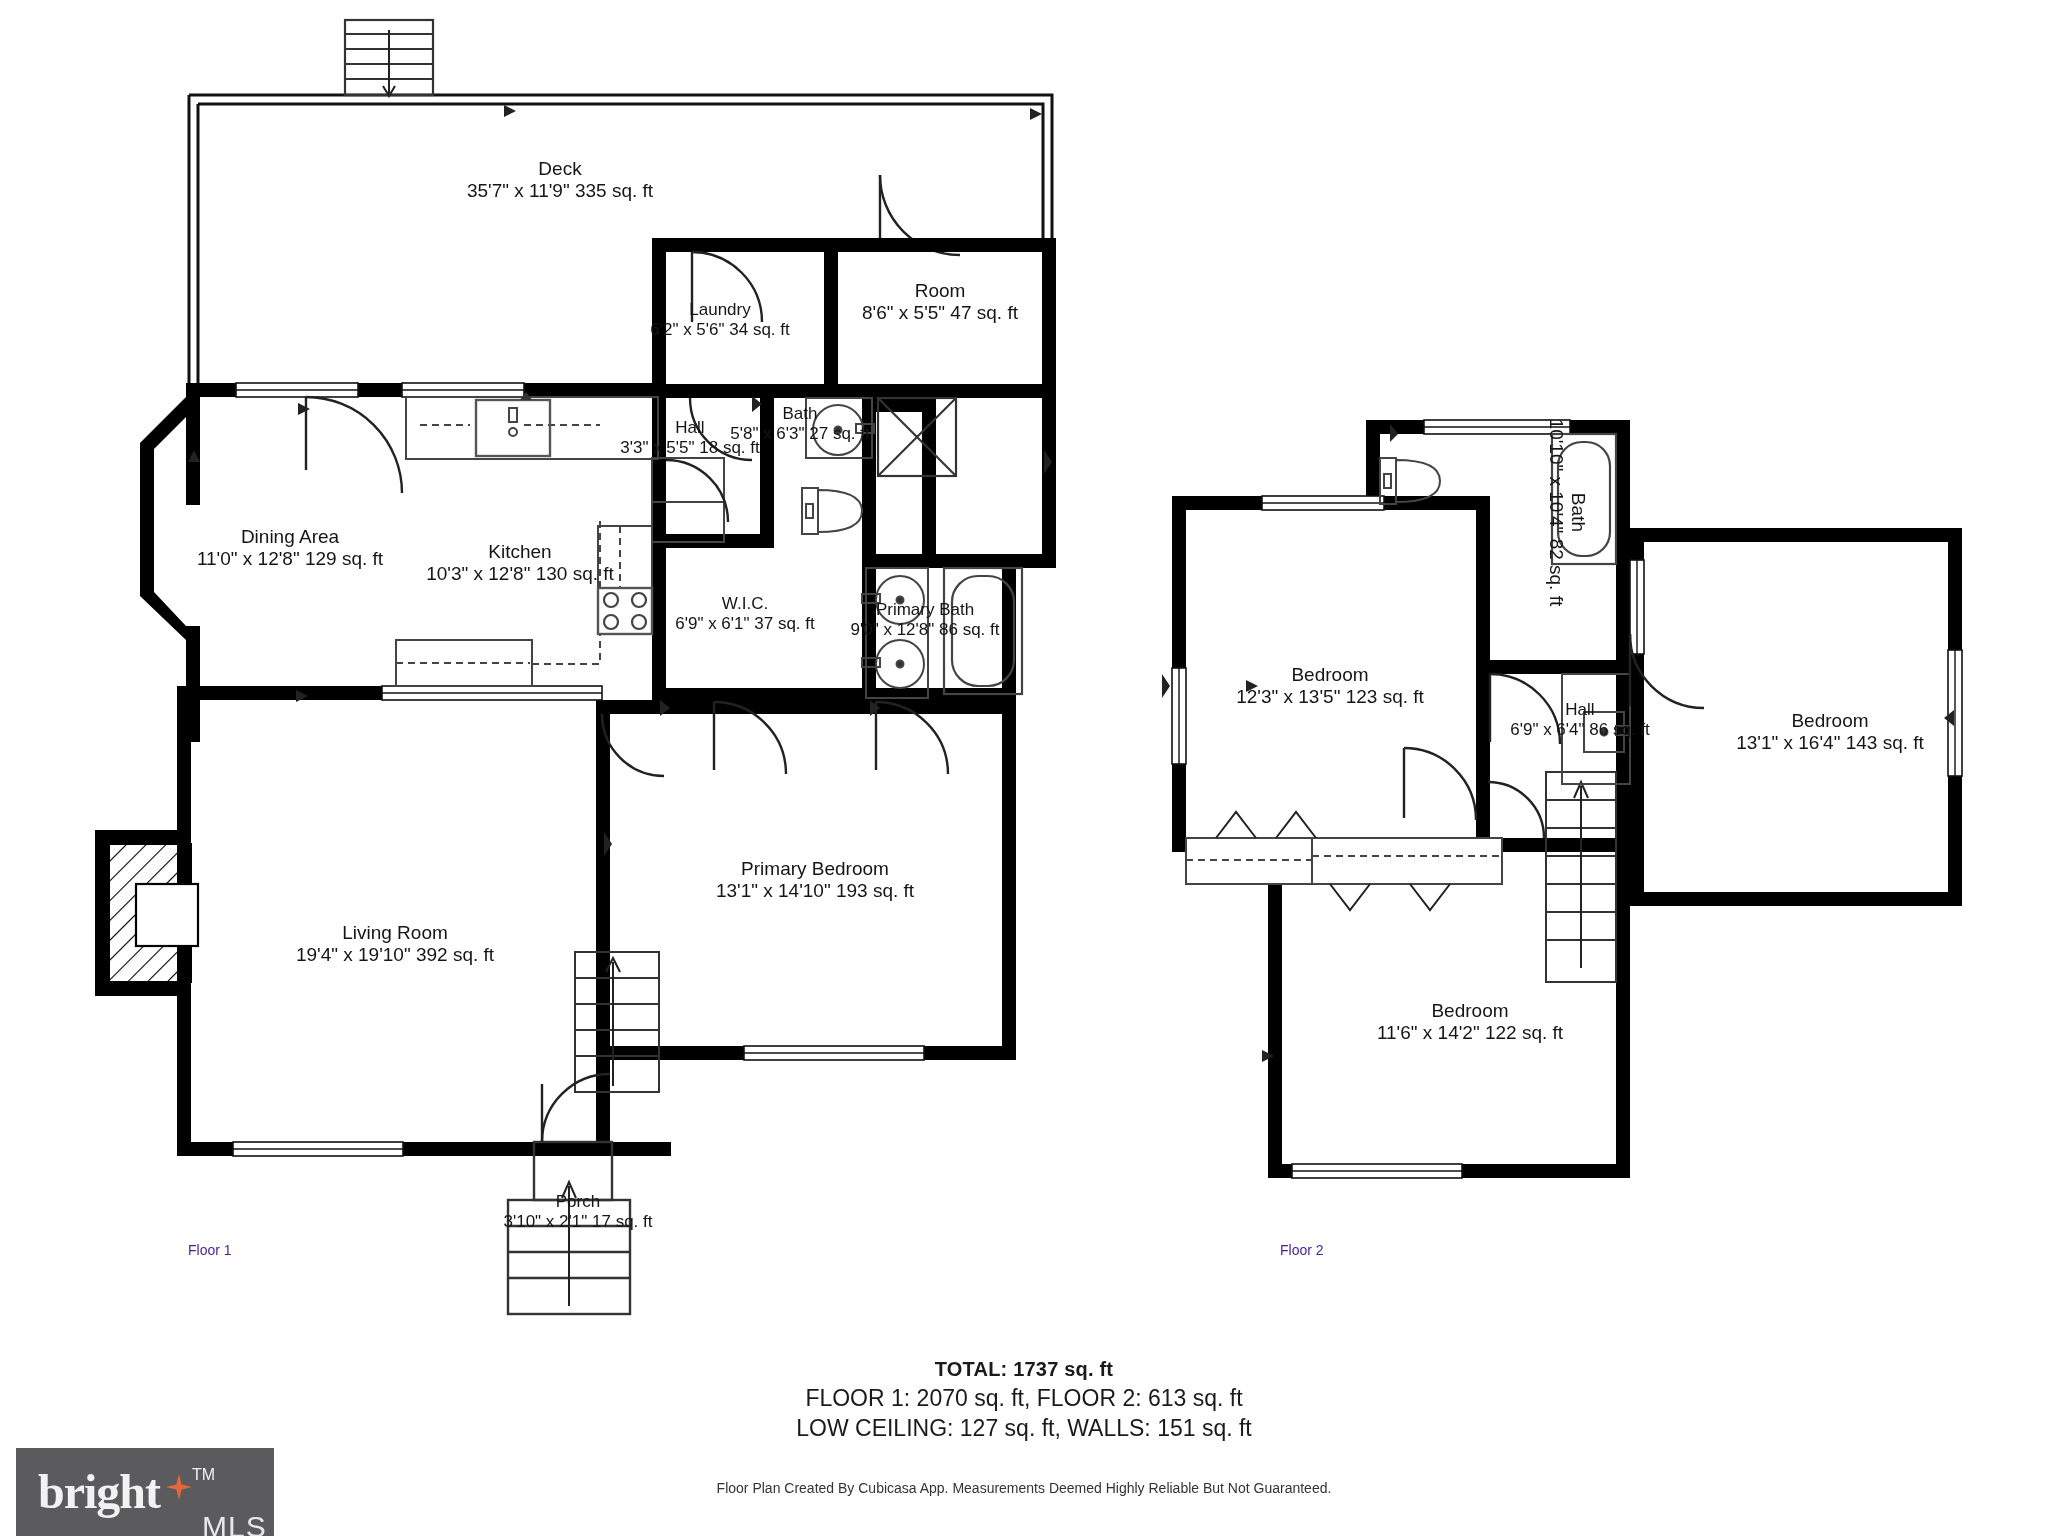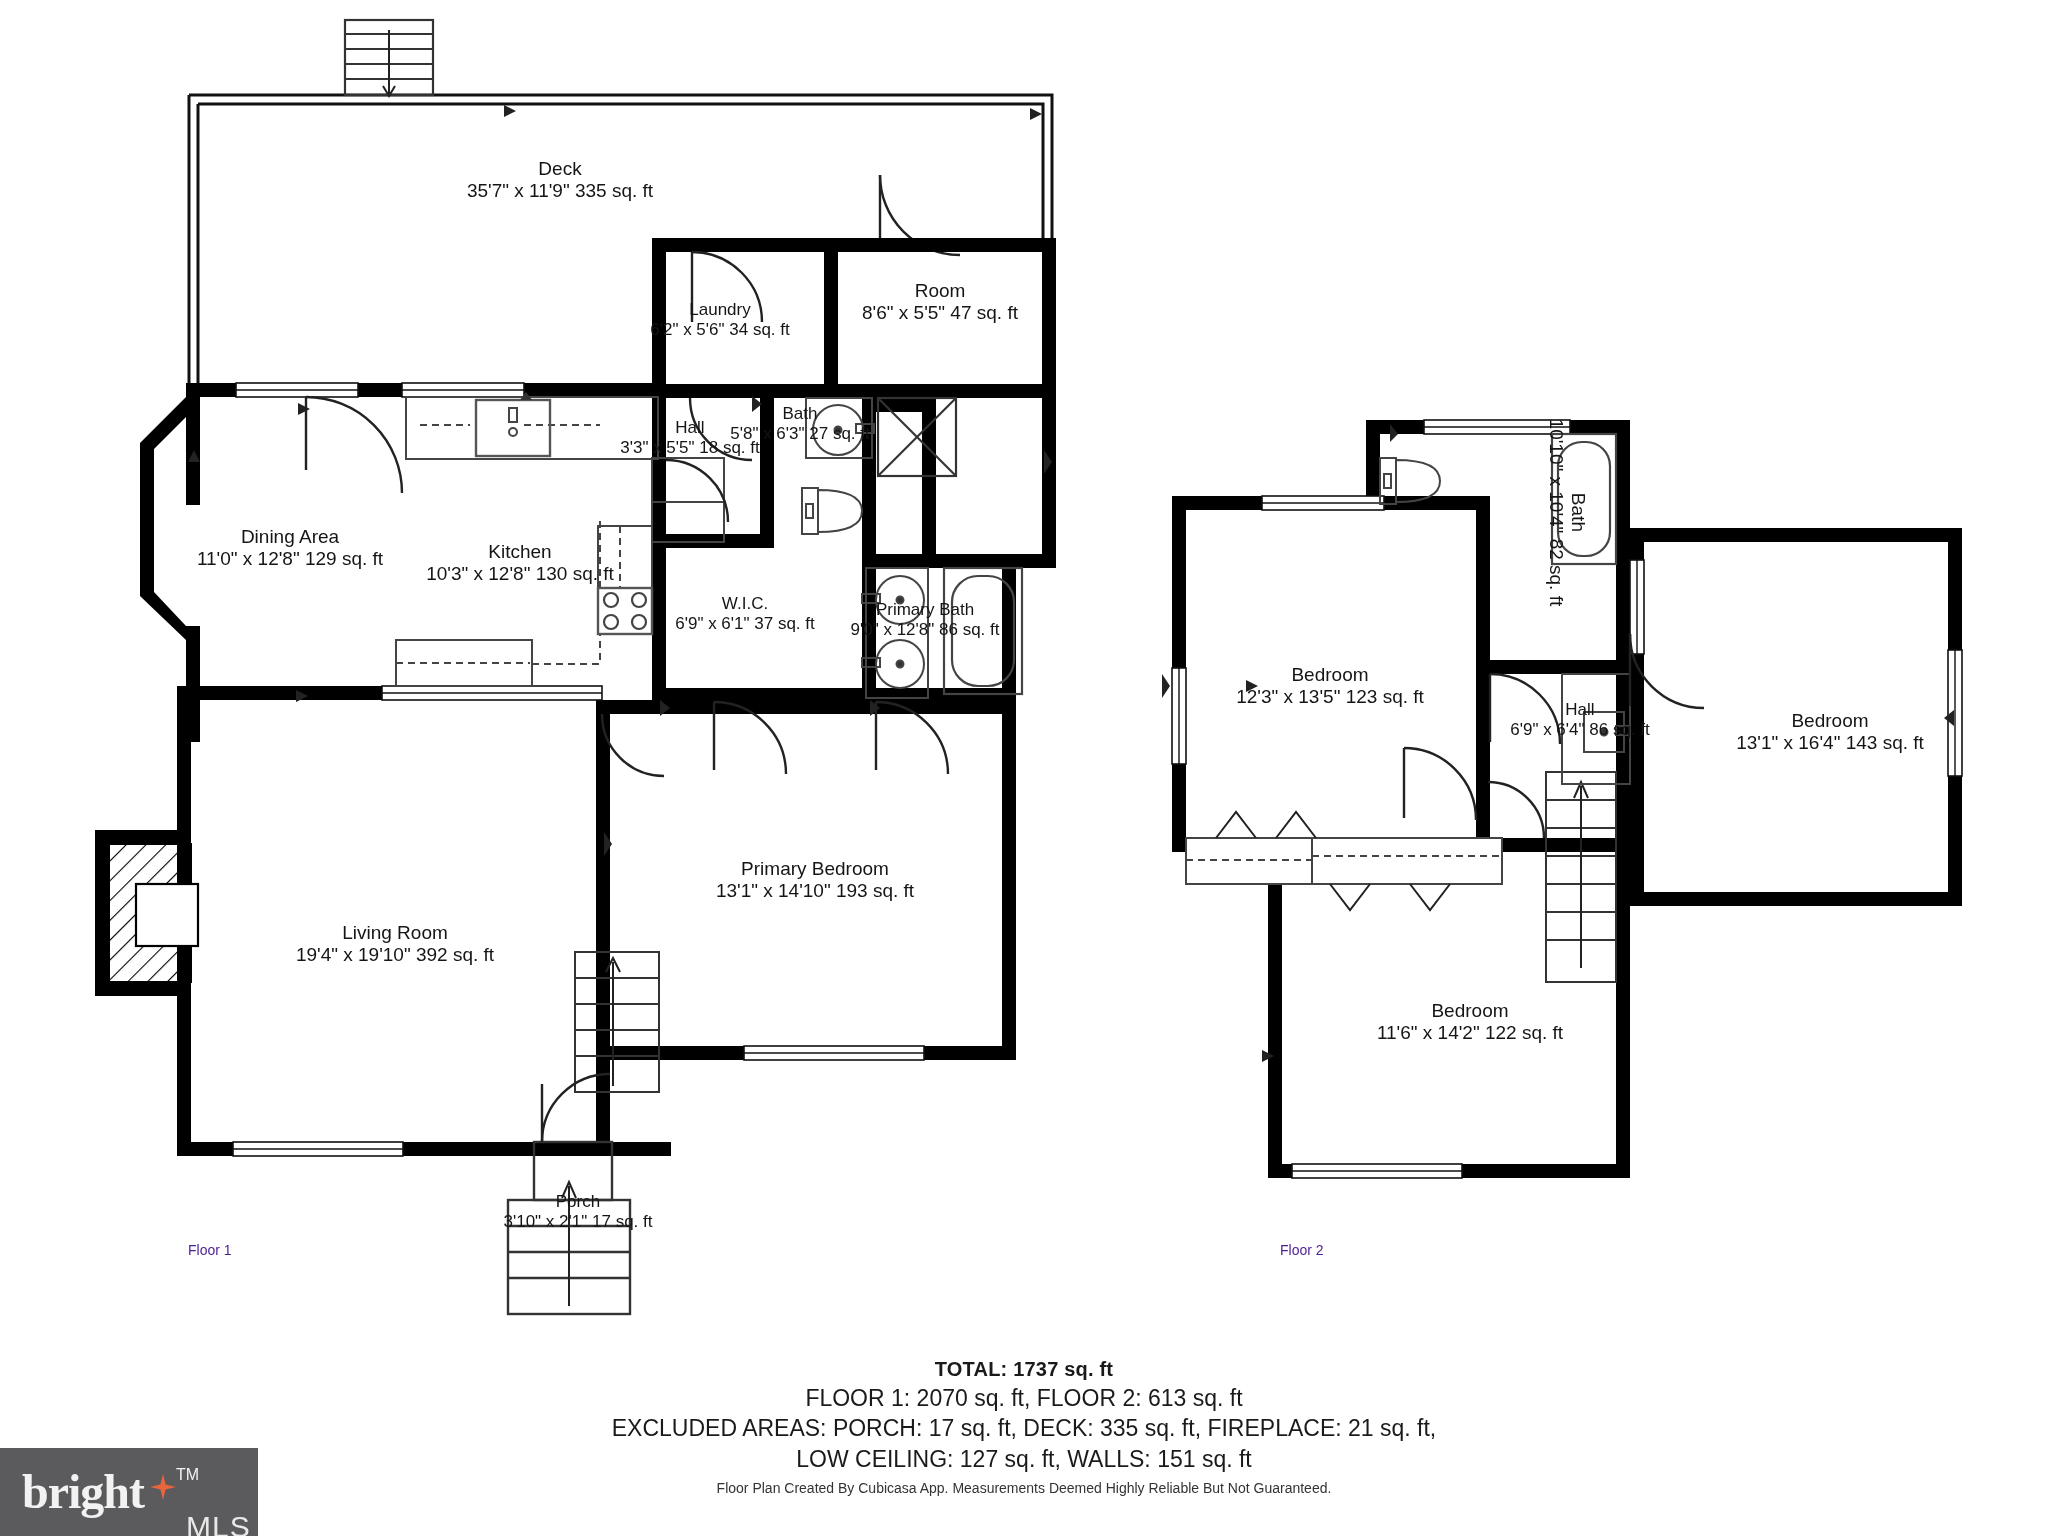--- a/index.html
+++ b/index.html
@@ -11,21 +11,21 @@
   .lbl .nm{font-size:19px;display:block;}
   .lbl .dm{font-size:19px;display:block;}
   .lbl.sm .nm,.lbl.sm .dm{font-size:17px;}
   .floorlbl{position:absolute;font-size:14px;color:#4c1d95;}
   .vert{transform-origin:center center;}
   #summary{position:absolute;left:0;right:0;top:1358px;text-align:center;}
   #summary .total{font-size:20px;font-weight:bold;letter-spacing:.2px;margin-bottom:2px;}
   #summary .ln{font-size:23px;line-height:1.32;}
   #disclaimer{position:absolute;left:0;right:0;top:1480px;text-align:center;
        font-size:14px;color:#333;}
-  #logo{position:absolute;left:0;top:1448px;width:258px;height:88px;background:#5b5b5d;}
+  #logo{position:absolute;left:16px;top:1448px;width:258px;height:88px;background:#5b5b5d;}
   #logo .wordmark{position:absolute;left:22px;top:16px;font-family:"Liberation Serif","DejaVu Serif",serif;
        font-size:48px;color:#f2f2f2;font-weight:bold;letter-spacing:-1px;}
   #logo .star{position:absolute;left:150px;top:26px;width:26px;height:26px;}
   #logo .tm{position:absolute;left:176px;top:18px;font-size:16px;color:#f2f2f2;
        font-family:"Liberation Sans",sans-serif;}
   #logo .mls{position:absolute;left:186px;top:36px;font-size:30px;color:#e8e8e8;
        font-family:"Liberation Sans","DejaVu Sans",sans-serif;letter-spacing:1px;margin-top:26px;}
 </style>
 </head>
 <body>
@@ -440,21 +440,20 @@
   <span class="nm">Bedroom</span>
   <span class="dm">11'6" x 14'2" 122 sq. ft</span>
 </div>
 
 <div class="floorlbl" style="left:188px;top:1242px;">Floor 1</div>
 <div class="floorlbl" style="left:1280px;top:1242px;">Floor 2</div>
 
 <div id="summary">
   <div class="total">TOTAL: 1737 sq. ft</div>
   <div class="ln">FLOOR 1: 2070 sq. ft, FLOOR 2: 613 sq. ft</div>
-  <div class="ln">EXCLUDED AREAS: PORCH: 17 sq. ft, DECK: 335 sq. ft, FIREPLACE: 21 sq. ft,</div>
   <div class="ln">LOW CEILING: 127 sq. ft, WALLS: 151 sq. ft</div>
 </div>
 
 <div id="disclaimer">Floor Plan Created By Cubicasa App. Measurements Deemed Highly Reliable But Not Guaranteed.</div>
 
 <div id="logo">
   <span class="wordmark">bright</span>
   <svg class="star" viewBox="0 0 24 24">
     <path d="M12 0 L14.4 9.6 L24 12 L14.4 14.4 L12 24 L9.6 14.4 L0 12 L9.6 9.6 Z" fill="#e8663c"></path>
   </svg>

